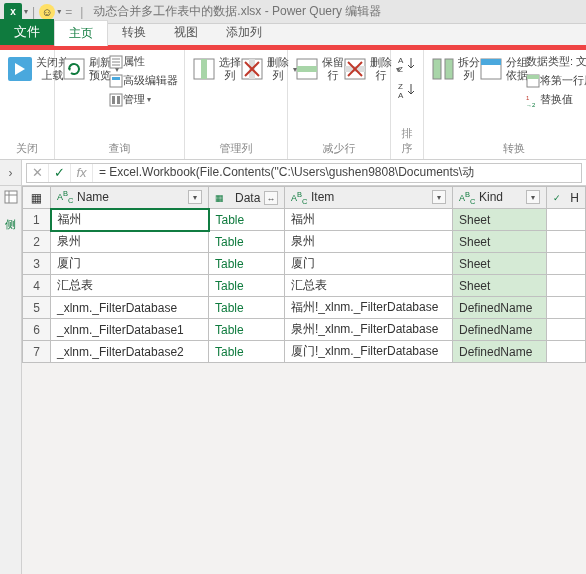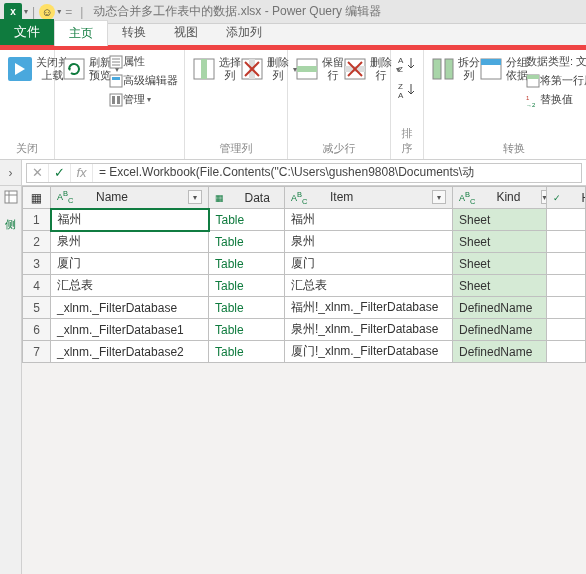--- a/index.html
+++ b/index.html
@@ -40,21 +40,21 @@
 
   
   .gridwrap { display: flex; height: calc(574px - 24px - 26px - 110px - 26px); }
   .rowgutter { width: 22px; background: #f0f0f0; border-right: 1px solid #d0d0d0; display: flex; flex-direction: column; align-items: center; padding-top: 4px; gap: 6px; }
   .rowgutter .gico { width: 14px; height: 14px; }
   .grid { flex: 1; background: #f3f2f1; overflow: hidden; position: relative; }
   table.data { border-collapse: collapse; width: 100%; background: #fff; table-layout: fixed; }
   table.data th, table.data td { border: 0.5px solid #c0c0c0; font-size: 12px; height: 22px; padding: 0 6px; overflow: hidden; white-space: nowrap; text-align: left; }
   table.data th { background: #eeeeee; font-weight: normal; color: #333; position: relative; }
   .rownum { width: 28px; text-align: center !important; background: #f5f5f5 !important; color: #555; }
-  .colhead { display: flex; align-items: center; gap: 21px; }
+  .colhead { display: flex; align-items: center; gap: 2px; }
   .typeico { width: 18px; font-size: 9px; color: #0f7b3e; text-align: left; }
   .filter { width: 14px; height: 14px; background: #f8f8f8; border: 1px solid #bbb; font-size: 8px; color: #555; display: inline-flex; align-items: center; justify-content: center; }
   .expand { width: 14px; height: 14px; background: #f8f8f8; border: 1px solid #bbb; font-size: 9px; color: #555; display: inline-flex; align-items: center; justify-content: center; }
   .greencell { background: #d5ead5; }
   .linkcell { color: #0f7b3e; }
   .selectcell { border: 2px solid #107c41 !important; }
   .gridbg { background: #f3f2f1; height: 200px; }
 
   svg { display: block; }
 </style>
@@ -140,20 +140,21 @@
                 <rect x="1" y="1" width="12" height="12" fill="#fff" stroke="#888"></rect>
                 <rect x="3" y="3" width="3" height="8" fill="#888"></rect>
                 <rect x="8" y="3" width="3" height="8" fill="#888"></rect>
               </svg>
           </span>
           <span>管理</span>
           <span class="dd">▾</span>
         </div>
       </div>
     </div>
+    <div class="group-label">查询</div>
   </div>
 
   <div class="group">
     <div class="group-body">
       <div class="bigbtn">
         <span class="ico">
           <svg width="26" height="26">
               <rect x="3" y="3" width="20" height="20" fill="#fff" stroke="#888"></rect>
               <rect x="10" y="3" width="6" height="20" fill="#a8d5a8"></rect>
             </svg>

